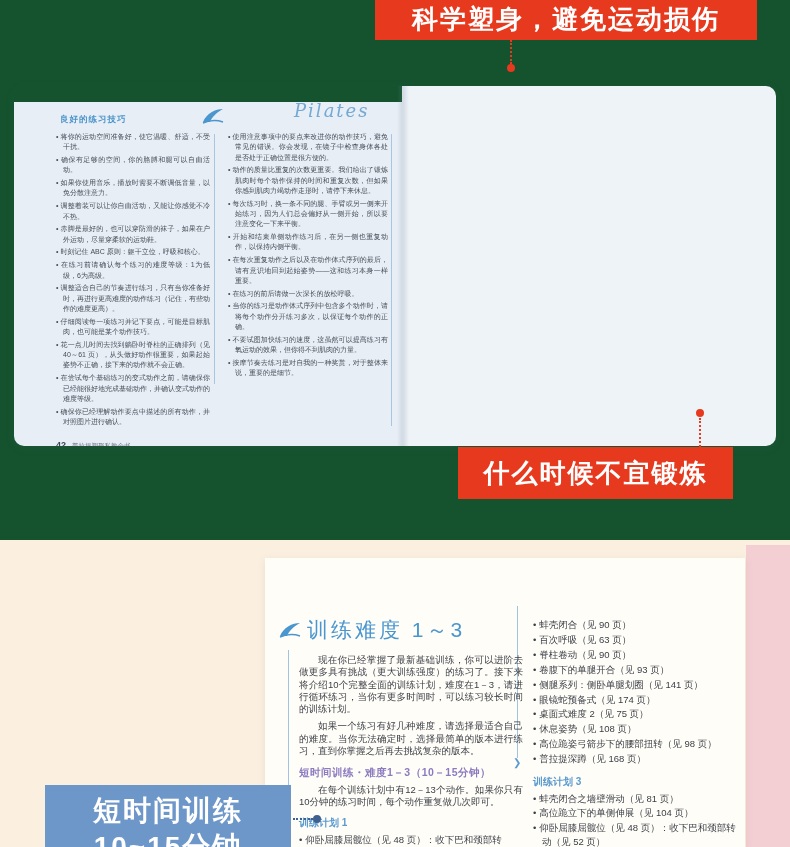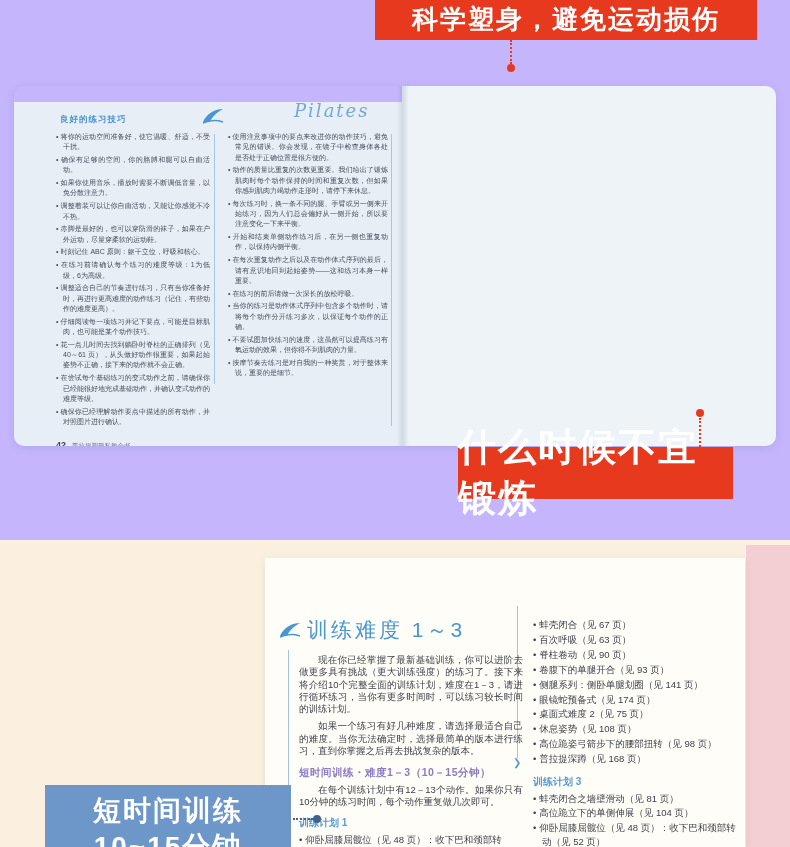--- a/index.html
+++ b/index.html
@@ -1,33 +1,33 @@
 <!DOCTYPE html>
 <html><head>
 <meta charset="utf-8">
 <style>
   html,body{margin:0;padding:0;}
   body{font-family:"Liberation Sans","DejaVu Sans",sans-serif;}
-  #canvas{position:relative;width:790px;height:847px;overflow:hidden;background:#c4b5fd;}
+  #canvas{position:relative;width:790px;height:847px;overflow:hidden;background:#14532d;}
   .abs{position:absolute;}
 
   
   .bg-bottom{left:0;top:540px;width:790px;height:307px;background:#fbf0e0;}
   .pink-strip{left:746px;top:545px;width:44px;height:302px;background:#f3cfd4;}
 
   
   .banner-top{left:375px;top:0;width:382px;height:40px;background:#e7391e;
     color:#fff;font-weight:bold;font-size:26px;letter-spacing:2px;
     display:flex;justify-content:center;align-items:flex-start;padding-top:2px;box-sizing:border-box;z-index:6;}
   .ribbon{left:0;top:28px;width:314px;height:62px;background:#e7391e;color:#fff;
     font-weight:bold;font-size:34px;letter-spacing:3px;line-height:56px;padding-left:26px;
     box-sizing:border-box;clip-path:polygon(0 0,100% 0,93% 100%,0 100%);
     border-top:3px dotted #ffe9b8;border-bottom:3px dotted #ffe9b8;z-index:7;}
   .banner-mid{left:458px;top:447px;width:275px;height:52px;background:#e7391e;color:#fff;
-    font-weight:bold;font-size:38px;letter-spacing:2px;display:flex;justify-content:center;
+    font-weight:bold;font-size:26px;letter-spacing:2px;display:flex;justify-content:center;
     align-items:center;z-index:6;}
   .conn-v{border-left:2px dotted #e7391e;z-index:6;}
   .c1{left:510px;top:40px;height:24px;}
   .c2{left:699px;top:418px;height:29px;}
   .dot{width:8px;height:8px;border-radius:50%;background:#e7391e;z-index:6;}
   .d1{left:507px;top:64px;}
   .d2{left:696px;top:409px;}
 
   
   .spread1{left:14px;top:86px;width:762px;height:360px;border-radius:10px;overflow:hidden;
@@ -209,21 +209,21 @@
       <div class="s2-sub">短时间训练・难度1－3（10－15分钟）</div>
       <p>在每个训练计划中有12－13个动作。如果你只有10分钟的练习时间，每个动作重复做几次即可。</p>
       <div class="plan-h">训练计划 1</div>
       <ul class="s2-list">
           <li>仰卧屈膝屈髋位（见 48 页）：收下巴和颈部转</li>
         </ul>
     </div>
 
     <div class="abs s2-colR">
       <ul class="s2-list">
-          <li>蚌壳闭合（见 67 页）</li>
+          <li>蚌壳闭合（见 90 页）</li>
           <li>百次呼吸（见 63 页）</li>
           <li>脊柱卷动（见 90 页）</li>
           <li>卷腹下的单腿开合（见 93 页）</li>
           <li>侧腿系列：侧卧单腿划圈（见 141 页）</li>
           <li>眼镜蛇预备式（见 174 页）</li>
           <li>桌面式难度 2（见 75 页）</li>
           <li>休息姿势（见 108 页）</li>
           <li>高位跪姿弓箭步下的腰部扭转（见 98 页）</li>
           <li>普拉提深蹲（见 168 页）</li>
         </ul>

